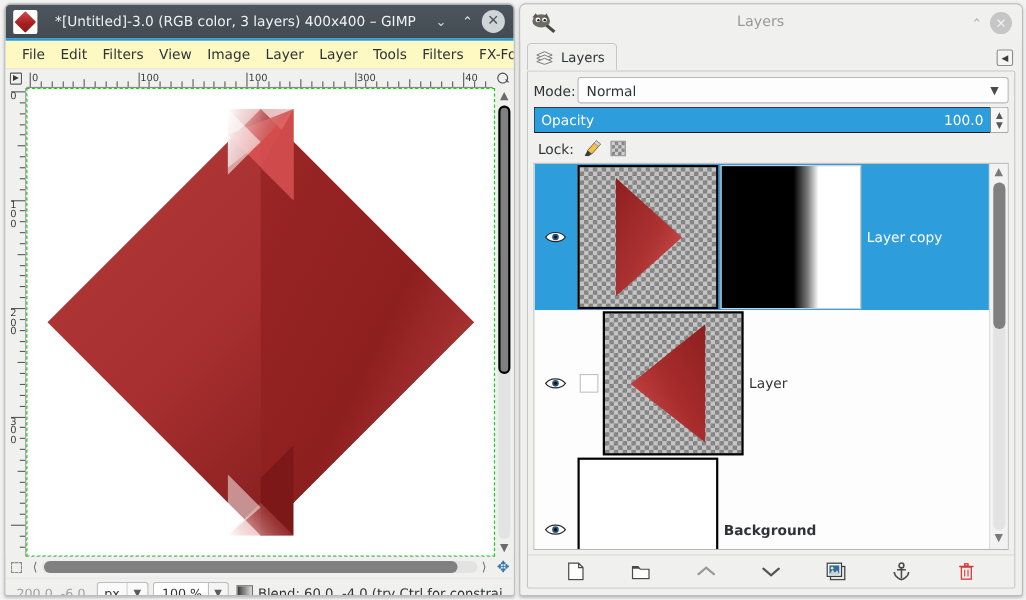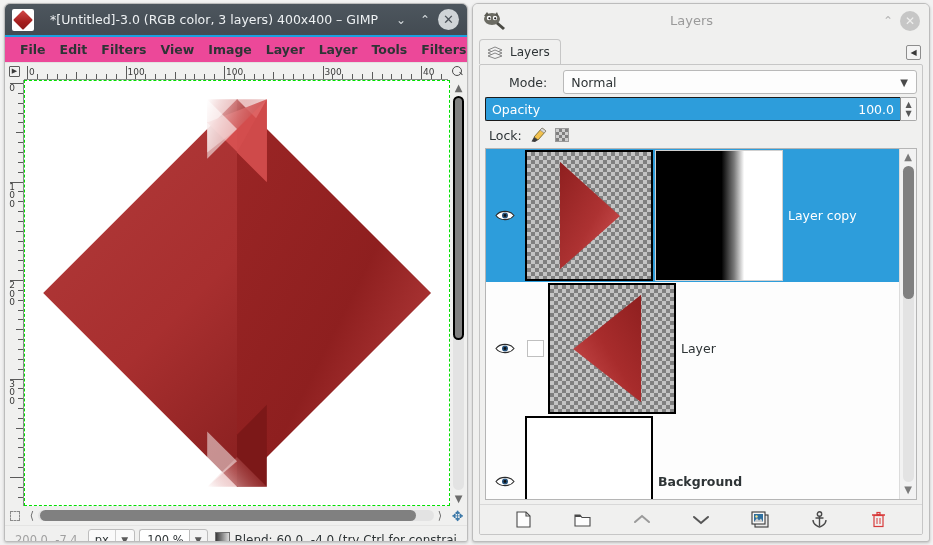--- a/index.html
+++ b/index.html
@@ -56,26 +56,25 @@
   }
   .tb-close {
     width: 21px; height: 21px; border-radius: 50%;
     background: #cfd4d7; color: #4a5158;
     display: flex; align-items: center; justify-content: center;
     font-size: 13px; line-height: 1;
   }
 
   .menubar {
     height: 26px; flex: 0 0 26px;
-    background: #ec4899;
+    background: #fef9c3;
     display: flex; align-items: center;
     padding-left: 8px;
     border-bottom: 1px solid #e2e2e1;
     overflow: hidden;
-    font-weight: bold;
   }
   .menu-item {
     padding: 2px 7px; font-size: 12.5px; color: #2e3436;
     white-space: nowrap;
   }
 
   .canvas-area {
     flex: 1; position: relative; background: #f0f0ef;
     display: flex; flex-direction: column;
   }
@@ -235,21 +234,21 @@
     position: absolute; right: 8px; bottom: 4px;
     width: 15px; height: 15px; border: 1px solid #8d8d8d; border-radius: 2px;
     display: flex; align-items: center; justify-content: center;
     font-size: 8px; color: #3a3a3a; background: #f4f4f4;
   }
   .dock-body {
     flex: 1; margin: 0 6px 6px 6px; border: 1px solid #c6c6c6;
     background: #f0f0ef; display: flex; flex-direction: column;
     border-radius: 2px; overflow: hidden; min-height: 0;
   }
-  .mode-row { display: flex; align-items: center; padding: 5px 5px 3px 5px; gap: 16px; margin-left: 24px; }
+  .mode-row { display: flex; align-items: center; padding: 5px 5px 3px 5px; gap: 2px; }
   .mode-label { font-size: 12.5px; }
   .mode-combo {
     flex: 1; height: 24px; border: 1px solid #b9b9b9; border-radius: 3px;
     background: #fdfdfd; display: flex; align-items: center;
     padding-left: 7px; font-size: 12.5px; position: relative;
   }
   .mode-combo .arrow {
     position: absolute; right: 0; top: 0; width: 24px; height: 22px;
     display: flex; align-items: center; justify-content: center;
     font-size: 10px; color: #4a4a4a;
@@ -563,21 +562,21 @@
           <div class="hs-track">
             <div class="hs-thumb"></div>
           </div>
           <div class="hs-arr">⟩</div>
         </div>
         <div class="move-icon">✥</div>
       </div>
     </div>
 
     <div class="statusbar">
-      <div class="pos-label">200.0, -7.4</div>
+      <div class="pos-label">200.0, -6.0</div>
       <div class="unit-combo">
         <div class="val">px</div>
         <div class="combo-arrow">▼</div>
       </div>
       <div style="display:flex;align-items:center;">
         <div class="zoom-entry">100 %</div>
         <div class="zoom-arrow">▼</div>
       </div>
       <div class="status-swatch"></div>
       <div class="status-text">Blend: 60.0, -4.0 (try Ctrl for constrai…</div>

